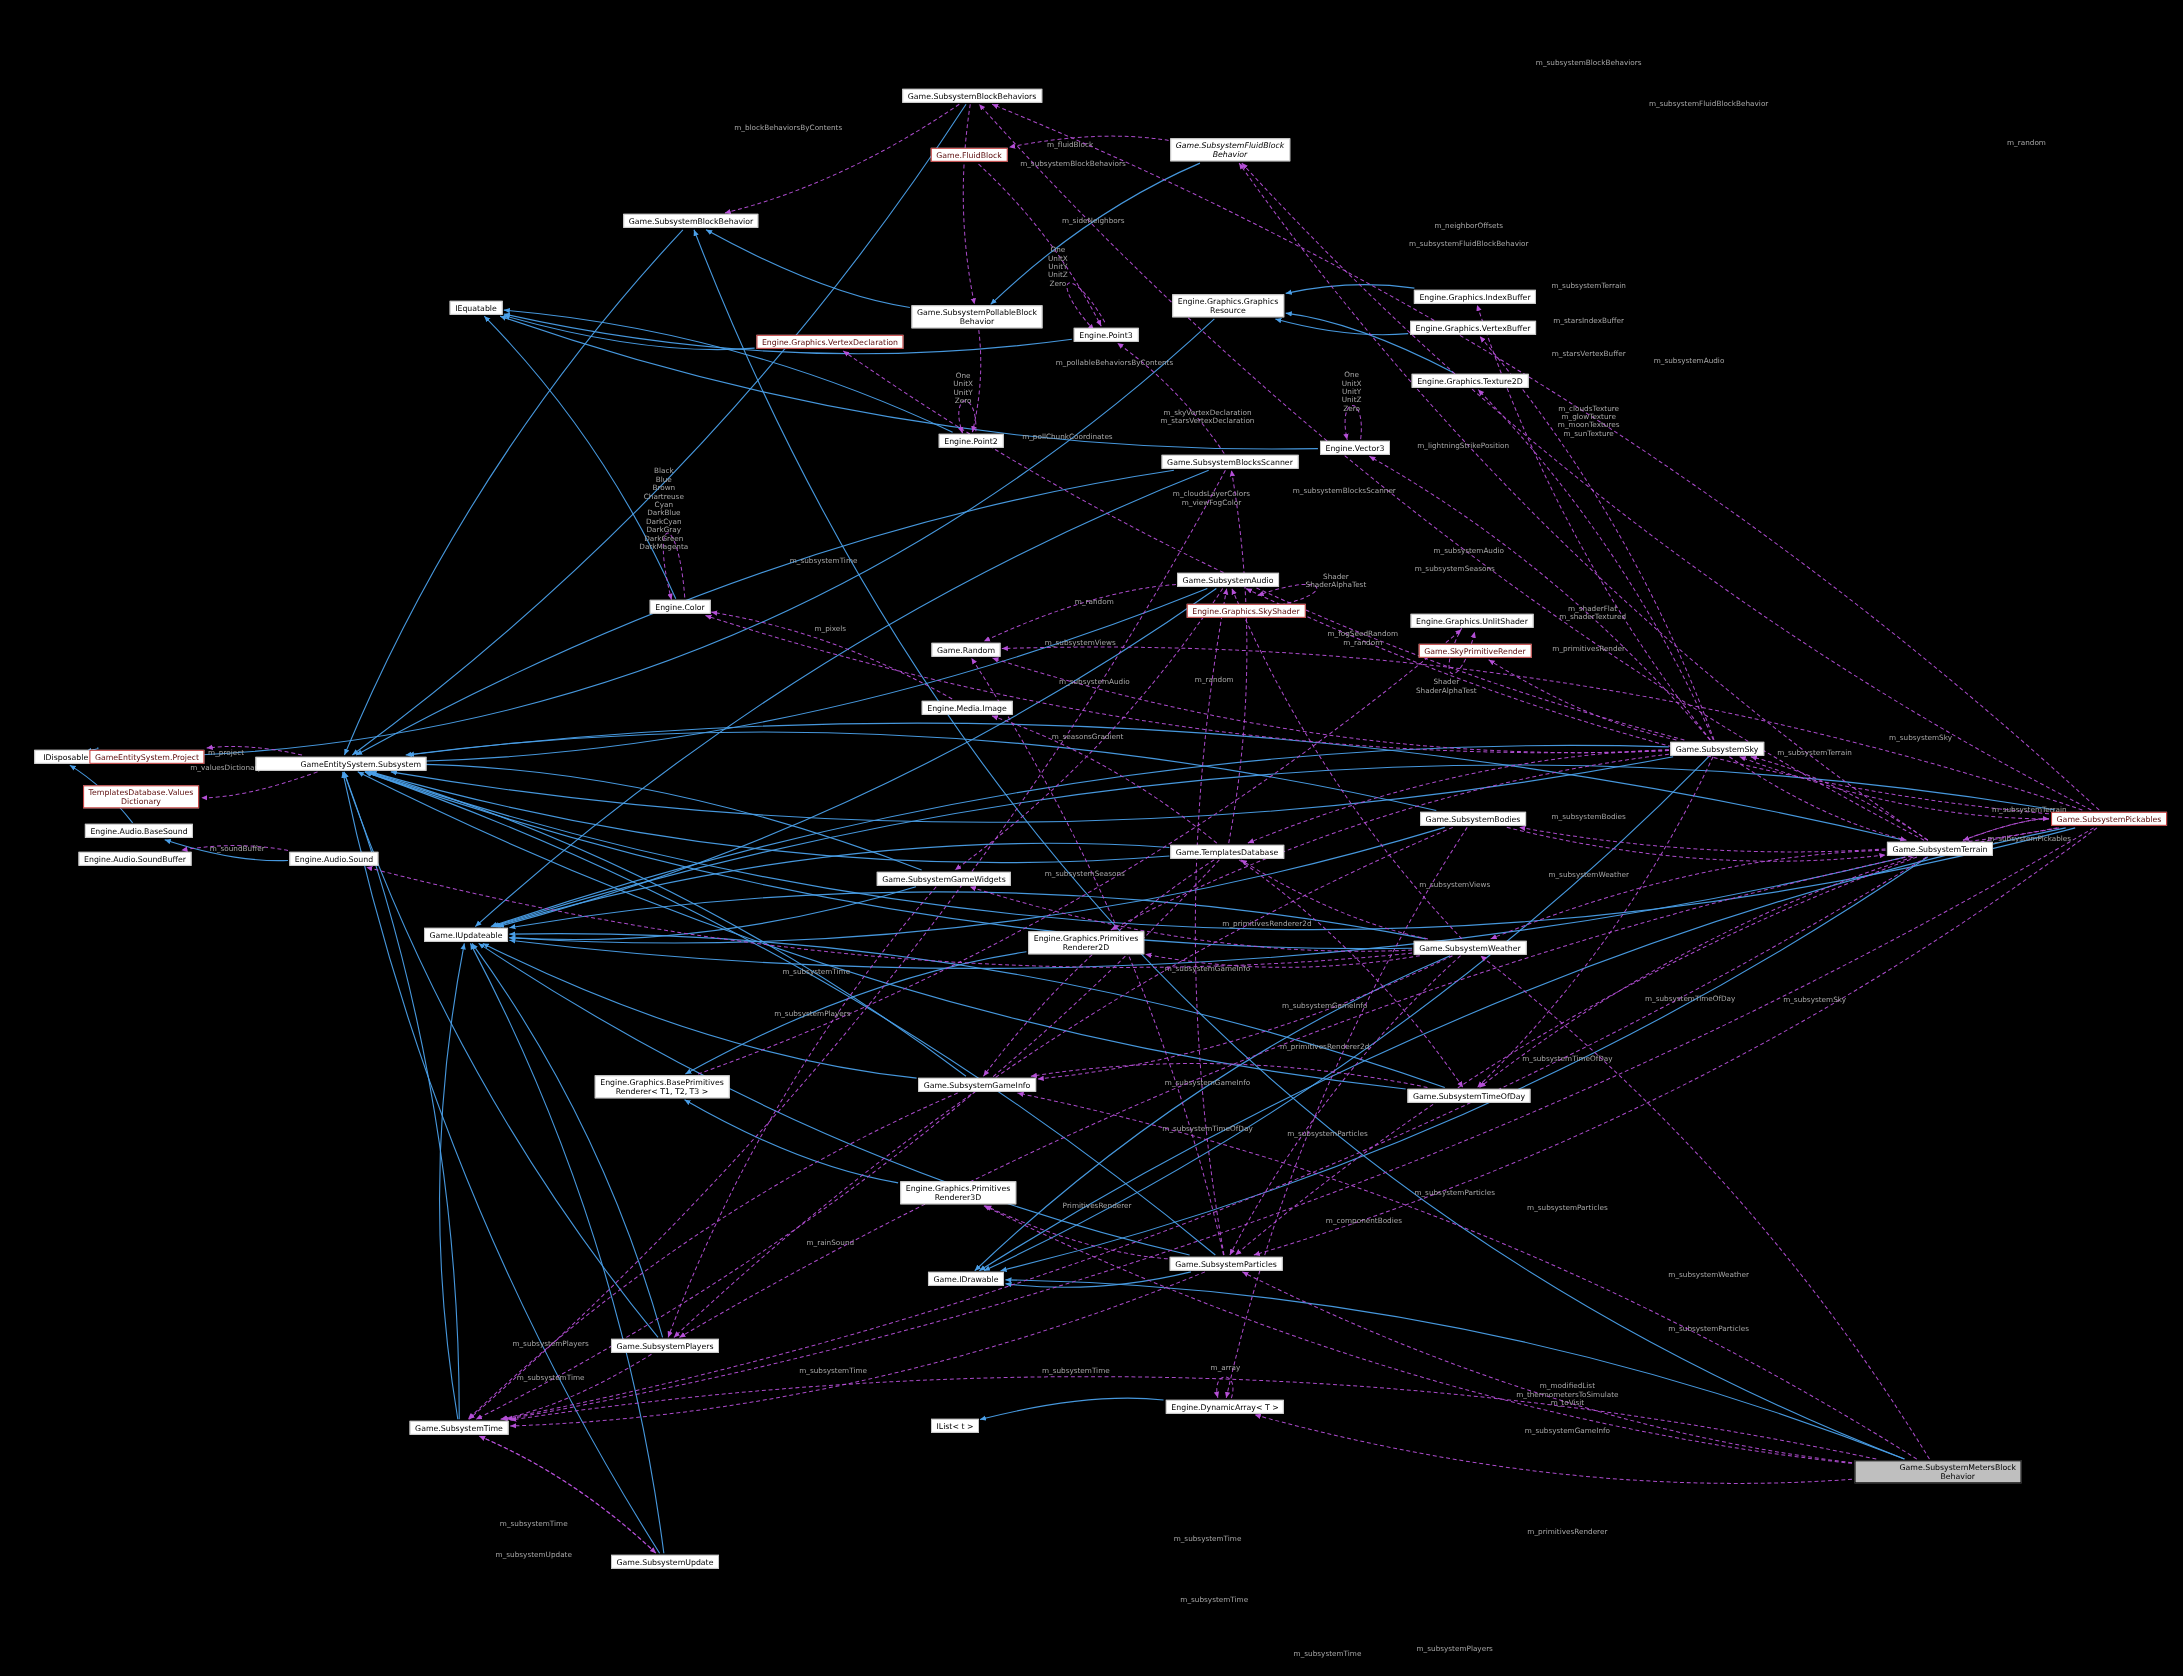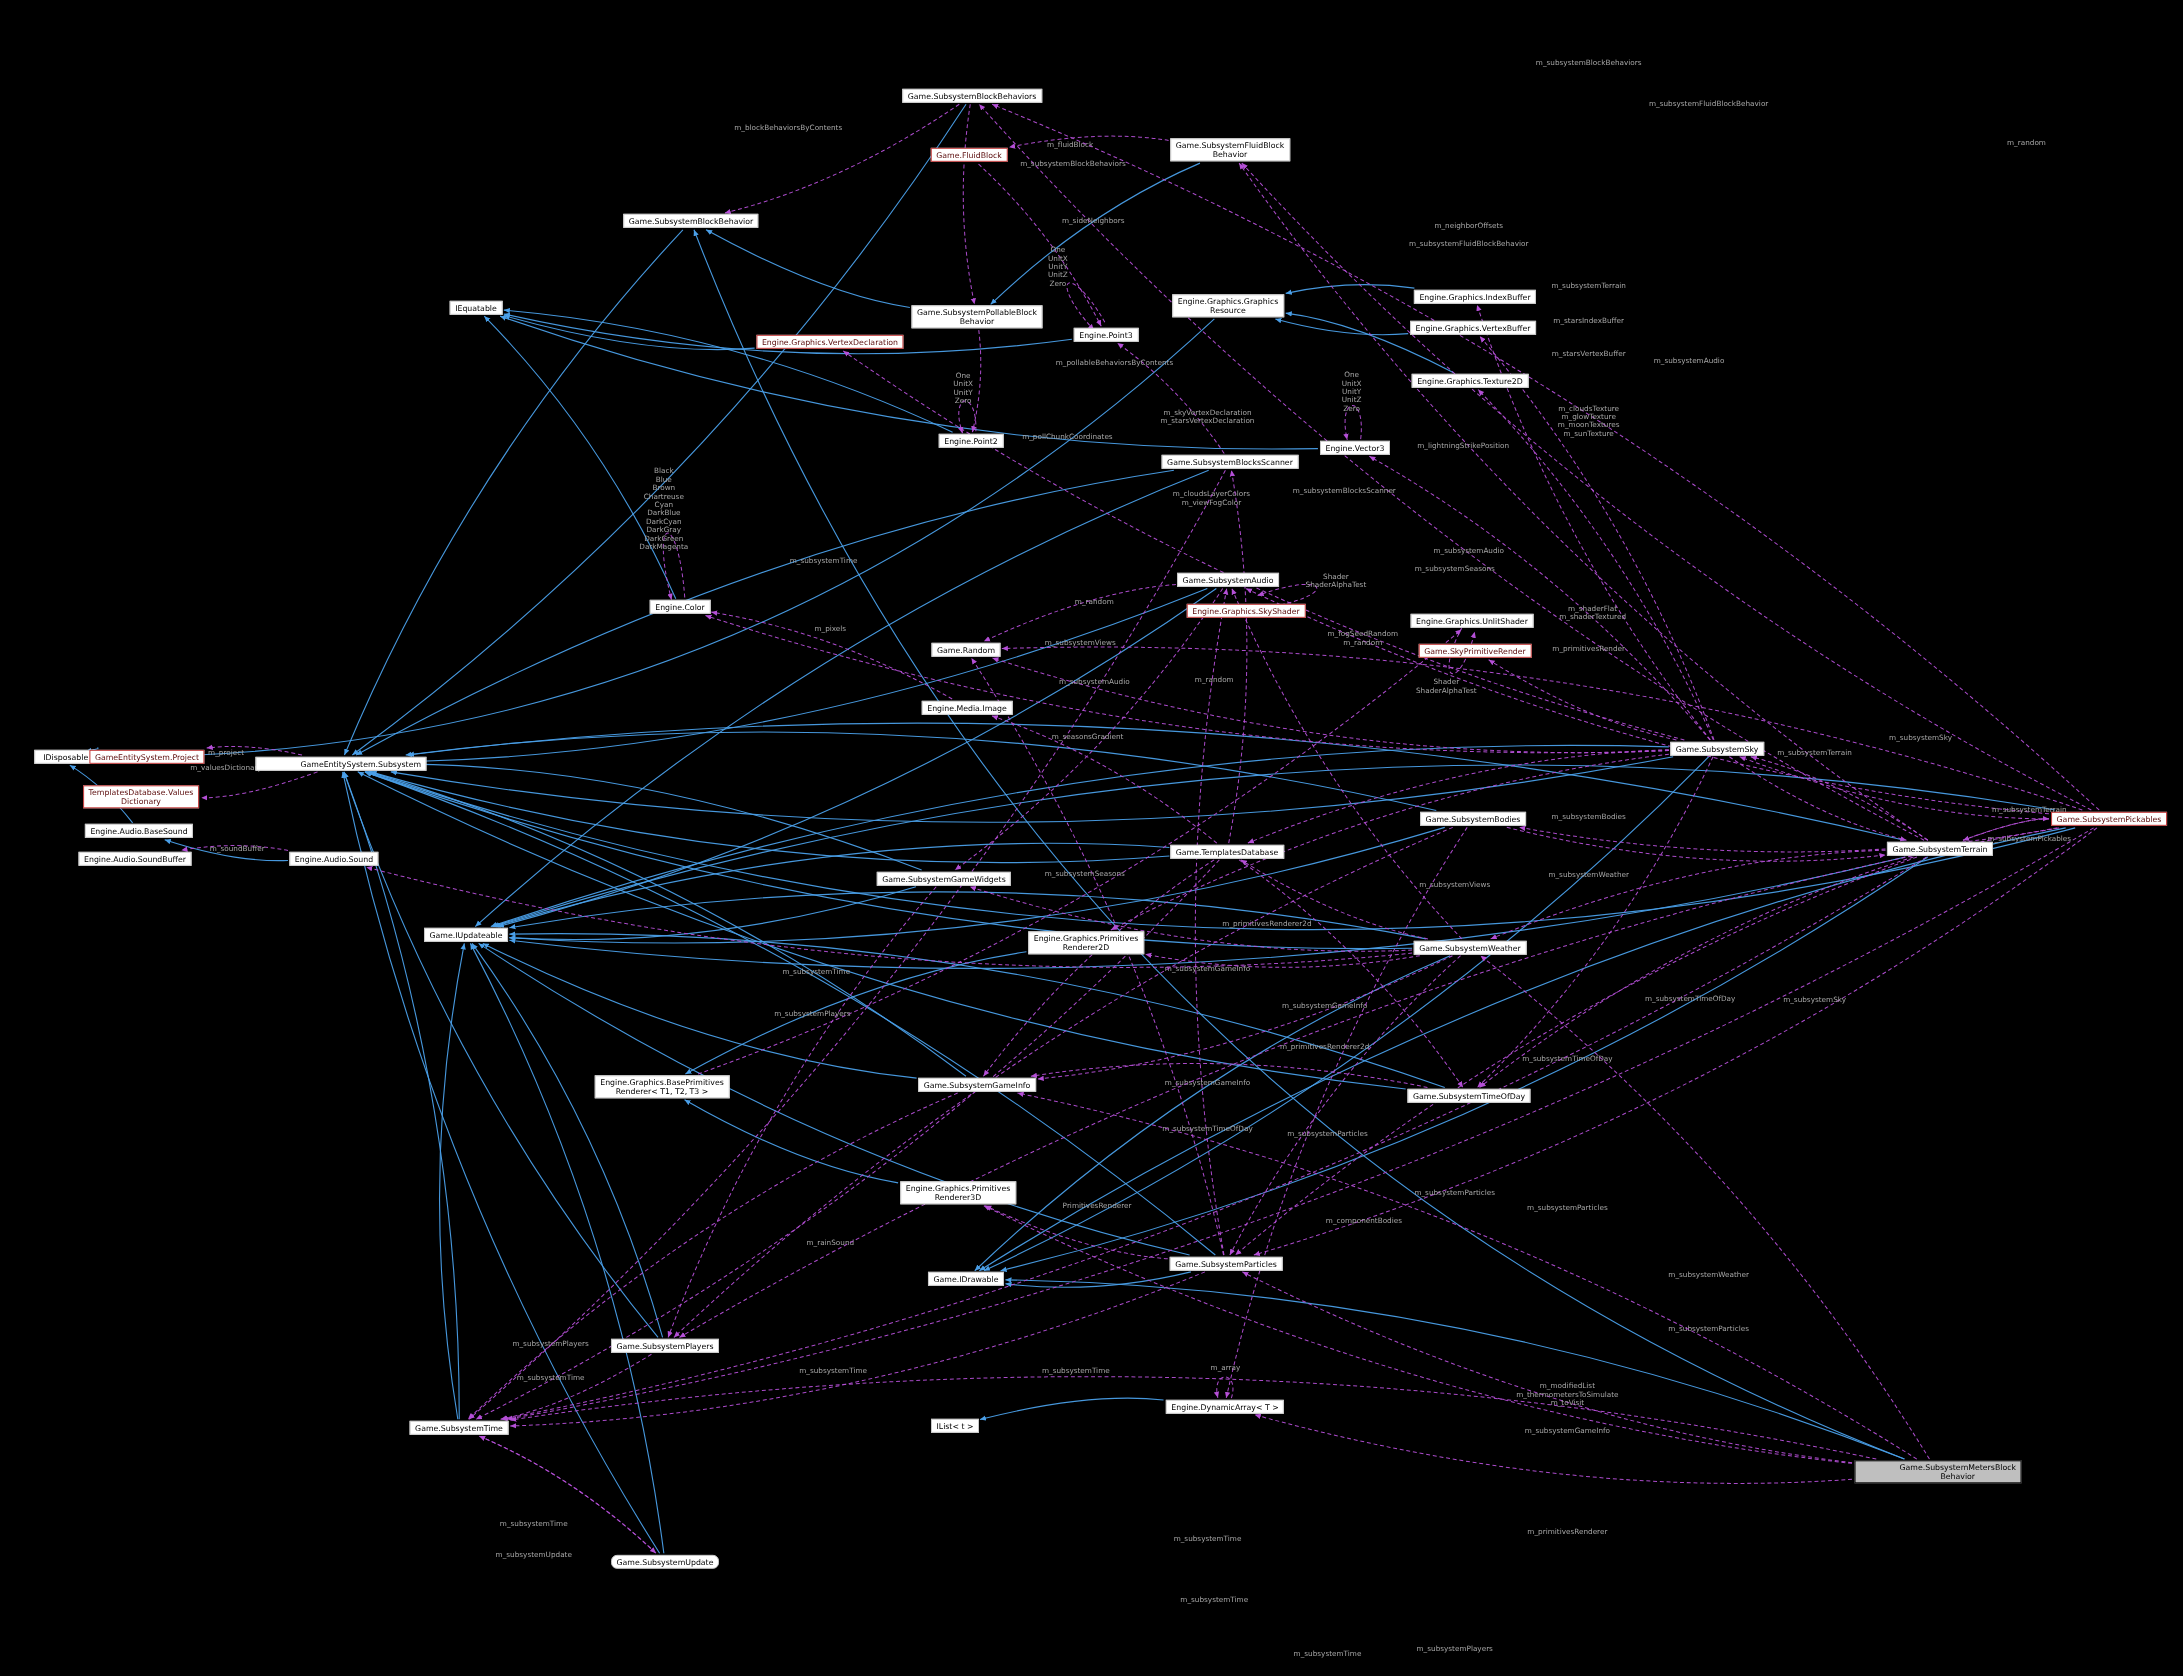--- a/index.html
+++ b/index.html
@@ -250,21 +250,21 @@
     <div class="node" style="left: 64px; top: 757px; padding-left: 8px;">IDisposable</div>
     <div class="node highlight" style="left: 147px; top: 757px;">GameEntitySystem.Project</div>
     <div class="node highlight" style="left: 141px; top: 797px;">TemplatesDatabase.Values
 Dictionary</div>
     <div class="node" style="left: 139px; top: 831px;">Engine.Audio.BaseSound</div>
     <div class="node" style="left: 135px; top: 859px;">Engine.Audio.SoundBuffer</div>
     <div class="node" style="left: 334px; top: 859px;">Engine.Audio.Sound</div>
     <div class="node" style="left: 341px; top: 764px; padding-left: 44px;">GameEntitySystem.Subsystem</div>
     <div class="node" style="left: 972px; top: 96px;">Game.SubsystemBlockBehaviors</div>
     <div class="node highlight" style="left: 969px; top: 155px;">Game.FluidBlock</div>
-    <div class="node" style="left: 1230px; top: 150px;">Game.SubsystemFluidBlock
+    <div class="node" style="left: 1230px; top: 150px; font-style: italic;">Game.SubsystemFluidBlock
 Behavior</div>
     <div class="node" style="left: 691px; top: 221px;">Game.SubsystemBlockBehavior</div>
     <div class="node" style="left: 476px; top: 308px;">IEquatable</div>
     <div class="node" style="left: 977px; top: 317px;">Game.SubsystemPollableBlock
 Behavior</div>
     <div class="node" style="left: 1106px; top: 335px;">Engine.Point3</div>
     <div class="node" style="left: 1228px; top: 306px;">Engine.Graphics.Graphics
 Resource</div>
     <div class="node" style="left: 1475px; top: 297px;">Engine.Graphics.IndexBuffer</div>
     <div class="node" style="left: 1473px; top: 328px;">Engine.Graphics.VertexBuffer</div>
@@ -295,17 +295,17 @@
 Renderer&lt; T1, T2, T3 &gt;</div>
     <div class="node" style="left: 1469px; top: 1096px;">Game.SubsystemTimeOfDay</div>
     <div class="node" style="left: 958px; top: 1193px;">Engine.Graphics.Primitives
 Renderer3D</div>
     <div class="node" style="left: 966px; top: 1279px;">Game.IDrawable</div>
     <div class="node" style="left: 1226px; top: 1264px;">Game.SubsystemParticles</div>
     <div class="node" style="left: 665px; top: 1346px;">Game.SubsystemPlayers</div>
     <div class="node" style="left: 955px; top: 1426px;">IList&lt; t &gt;</div>
     <div class="node" style="left: 1225px; top: 1407px;">Engine.DynamicArray&lt; T &gt;</div>
     <div class="node" style="left: 459px; top: 1428px;">Game.SubsystemTime</div>
-    <div class="node" style="left: 665px; top: 1562px; border-radius: 6px;">Game.SubsystemUpdate</div>
+    <div class="node" style="left: 665px; top: 1562px;">Game.SubsystemUpdate</div>
     <div class="node current" style="left: 1938px; top: 1472px; padding-left: 44px;">Game.SubsystemMetersBlock
 Behavior</div>
   </div>
 
 
 </body></html>

